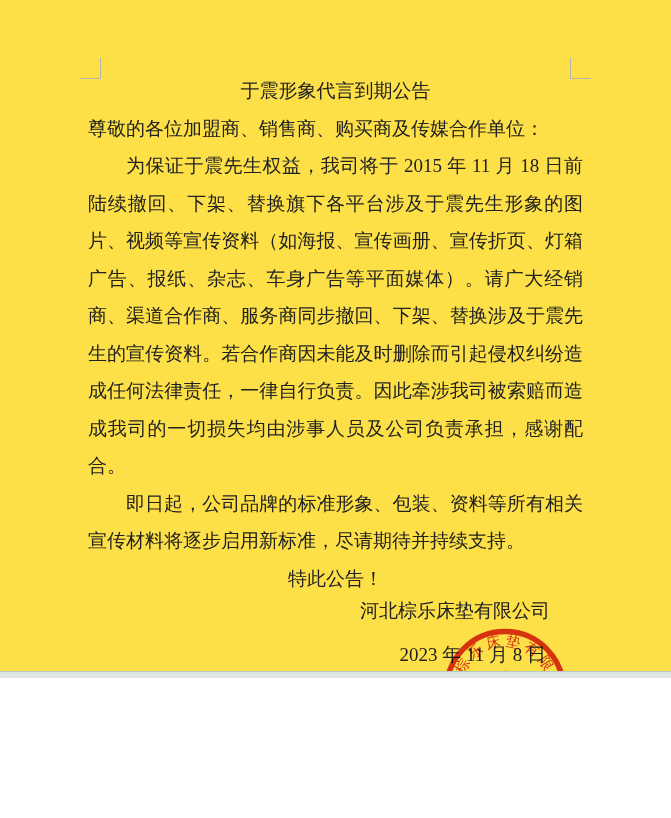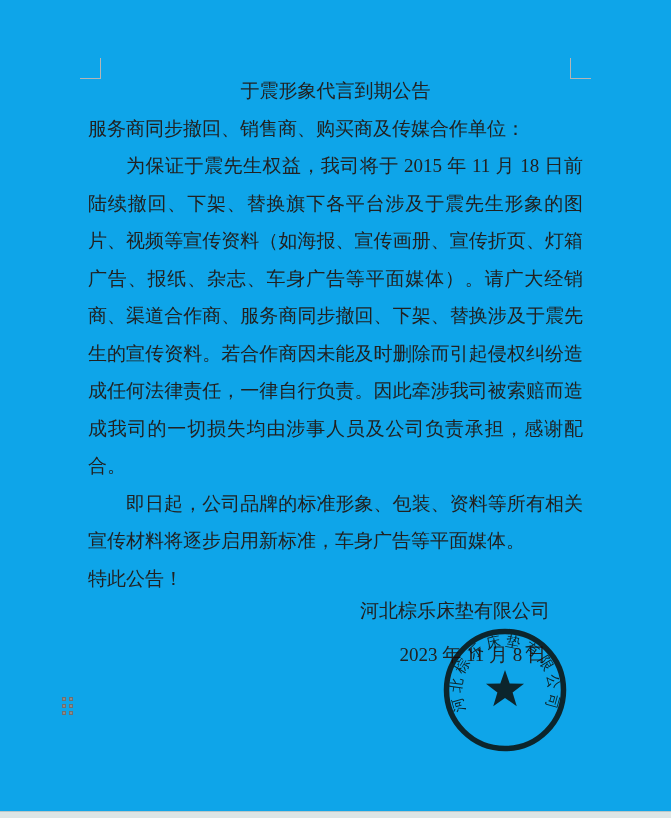--- a/index.html
+++ b/index.html
@@ -4,22 +4,22 @@
 <style>
   html, body { margin: 0; padding: 0; }
   body {
     width: 671px; height: 818px;
     background: #ffffff;
     font-family: "Liberation Serif", "DejaVu Serif", serif;
     overflow: hidden;
   }
   .page {
     position: relative;
-    width: 671px; height: 818px;
-    background: #0ea5e9;
+    width: 671px; height: 678px;
+    background: #fde047;
     overflow: hidden;
   }
   
   .crop-mark { position: absolute; top: 58px; width: 20px; height: 20px; }
   .crop-mark.left  { left: 80px;  border-right: 1px solid #b5b5b5; border-bottom: 1px solid #b5b5b5; }
   .crop-mark.right { left: 570px; border-left: 1px solid #b5b5b5; border-bottom: 1px solid #b5b5b5; }
 
   .doc {
     position: absolute;
     left: 88px; top: 72px;
@@ -32,21 +32,21 @@
   }
   .doc p { margin: 0; }
   .title {
     text-align: center;
     font-size: 19px;
     margin: 0 0 0 0;
     font-weight: normal;
     line-height: 37.5px;
   }
   .indent { text-indent: 2em; }
-  .closing { margin-top: 28px; text-align: left; }
+  .closing { margin-top: 28px; text-align: center; }
   .signature { text-align: right; padding-right: 33px; margin-top: -5px; }
   .signature .sig-date { padding-right: 4px; margin-top: 6px; }
 
   
   .seal {
     position: absolute;
     left: 442px; top: 627px;
     width: 126px; height: 126px;
     mix-blend-mode: multiply;
     opacity: 0.92;
@@ -76,23 +76,23 @@
 </head>
 <body>
 
 <div class="page">
 
   <div class="crop-mark left"></div>
   <div class="crop-mark right"></div>
 
   <div class="doc">
     <h1 class="title">于震形象代言到期公告</h1>
-    <p class="salutation">服务商同步撤回、销售商、购买商及传媒合作单位：</p>
+    <p class="salutation">尊敬的各位加盟商、销售商、购买商及传媒合作单位：</p>
     <p class="indent">为保证于震先生权益，我司将于 2015 年 11 月 18 日前陆续撤回、下架、替换旗下各平台涉及于震先生形象的图片、视频等宣传资料（如海报、宣传画册、宣传折页、灯箱广告、报纸、杂志、车身广告等平面媒体）。请广大经销商、渠道合作商、服务商同步撤回、下架、替换涉及于震先生的宣传资料。若合作商因未能及时删除而引起侵权纠纷造成任何法律责任，一律自行负责。因此牵涉我司被索赔而造成我司的一切损失均由涉事人员及公司负责承担，感谢配合。</p>
-    <p class="indent">即日起，公司品牌的标准形象、包装、资料等所有相关宣传材料将逐步启用新标准，车身广告等平面媒体。</p>
+    <p class="indent">即日起，公司品牌的标准形象、包装、资料等所有相关宣传材料将逐步启用新标准，尽请期待并持续支持。</p>
     <p class="closing">特此公告！</p>
     <div class="signature">
       <p class="sig-company">河北棕乐床垫有限公司</p>
       <p class="sig-date">2023 年 11 月 8 日</p>
     </div>
   </div>
 
   <div class="seal">
     <svg viewBox="0 0 126 126" xmlns="http://www.w3.org/2000/svg">
       <defs>

